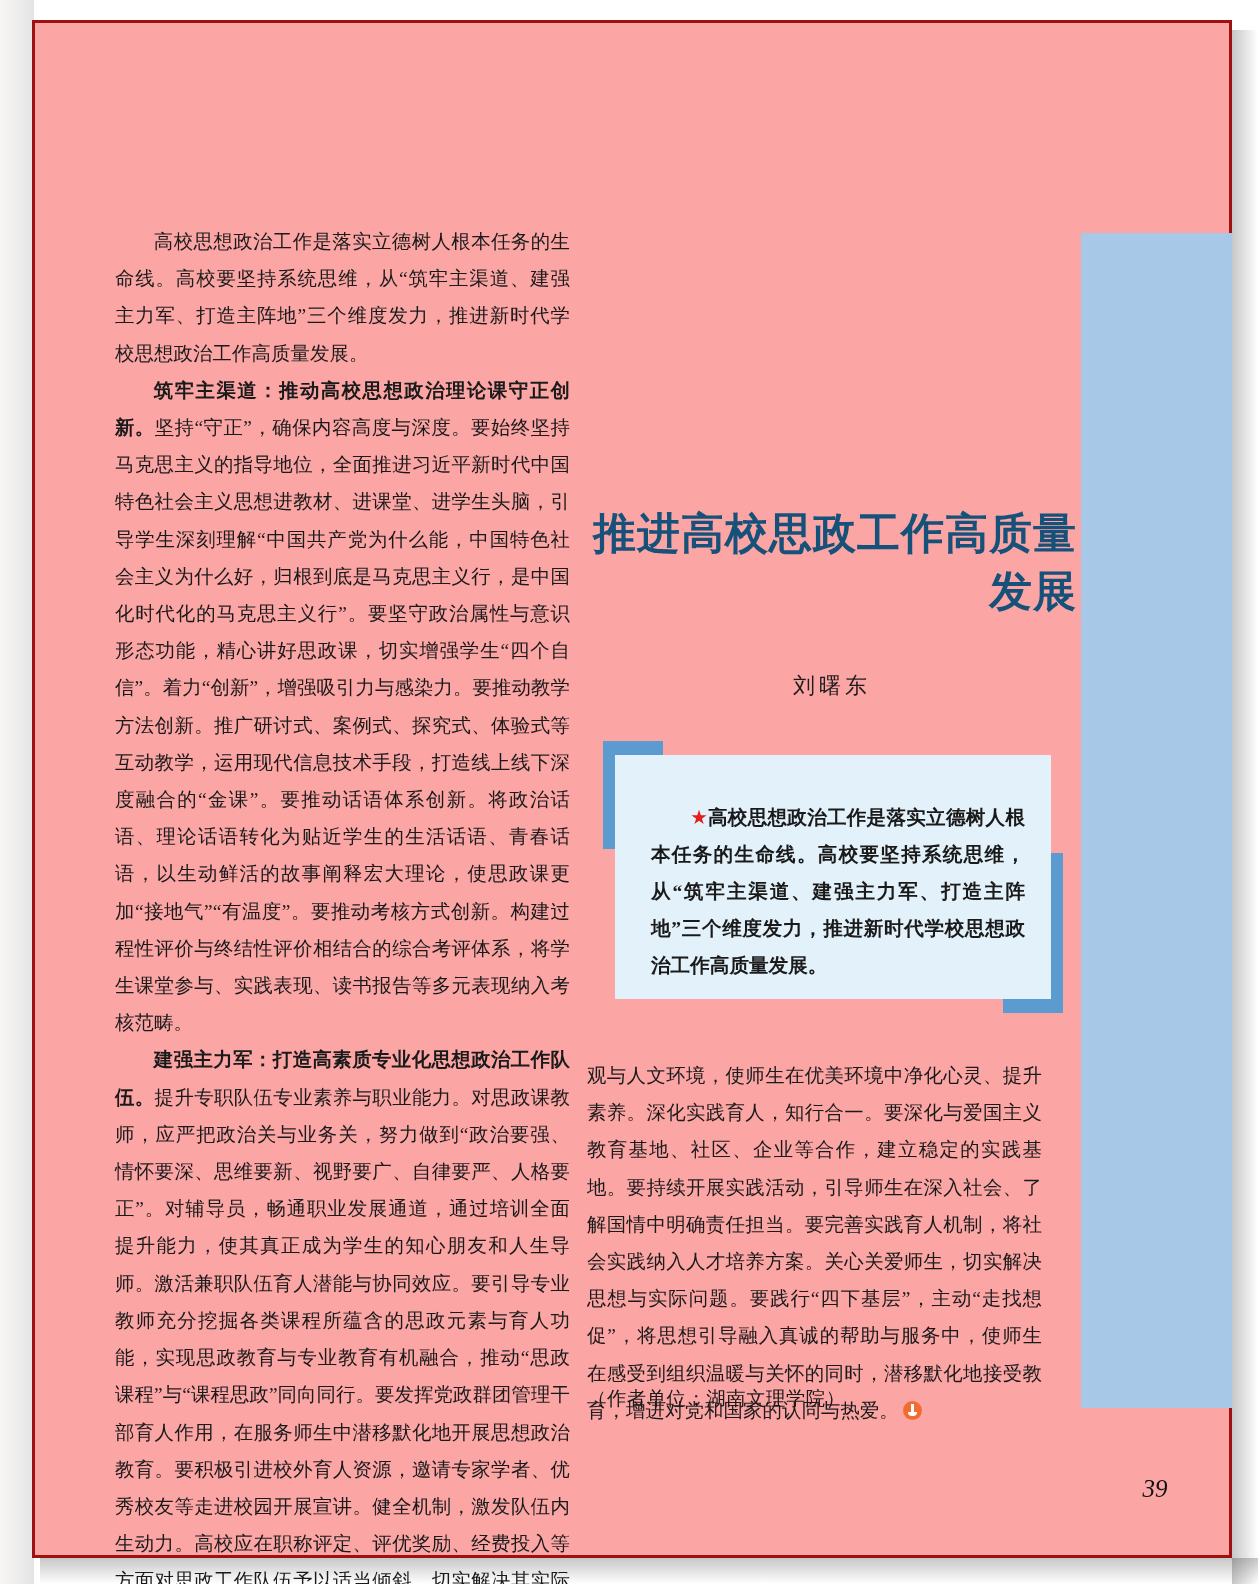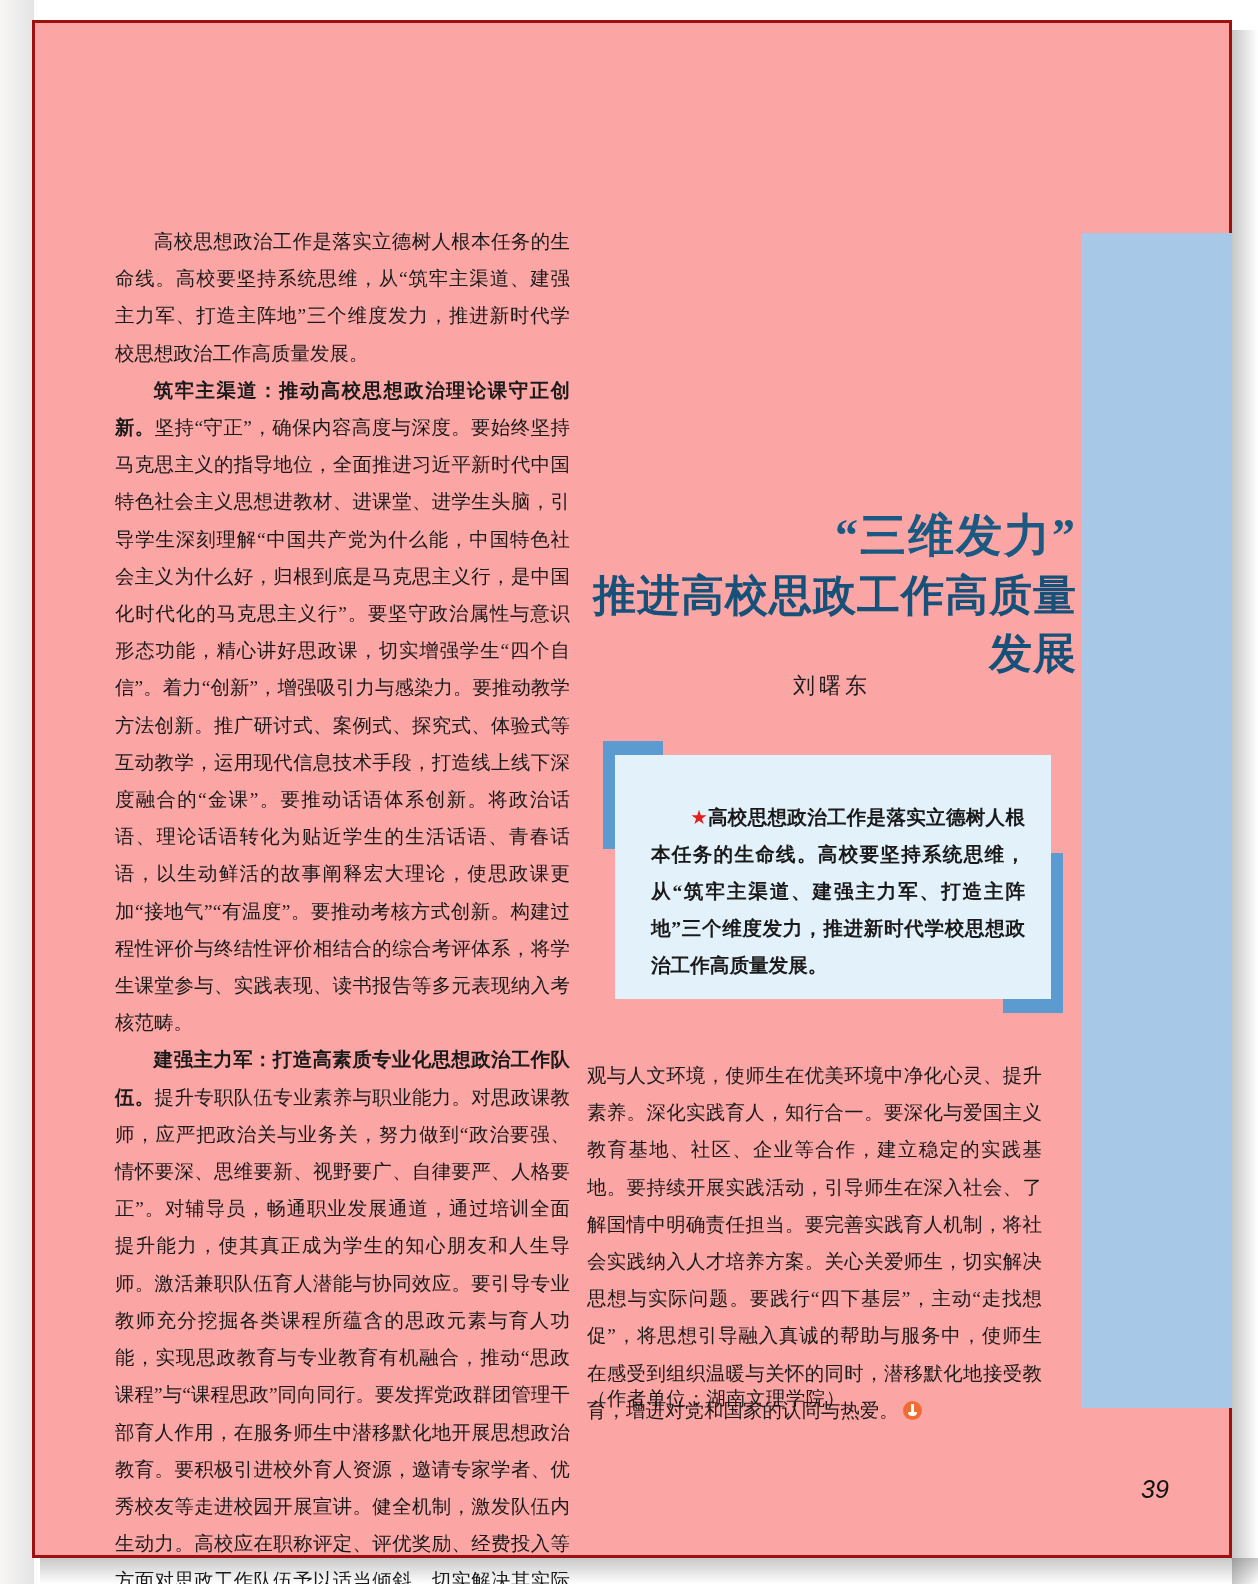--- a/index.html
+++ b/index.html
@@ -176,21 +176,21 @@
 
   
   #folio {
     position:absolute;
     left:1080px; top:1452px;
     width:80px;
     text-align:center;
     font-size:25px;
     font-style:italic;
     color:#111;
-    font-family:Liberation Sans, sans-serif;
+    font-family:Liberation Serif, serif;
   }
 </style>
 </head>
 <body>
 
 <div id="page-shadow"></div>
 <div class="shadow-left"></div>
 <div class="shadow-right"></div>
 <div class="shadow-bottom"></div>
 
@@ -200,21 +200,20 @@
 
   <div class="col" id="col-left">
     <p><span>高校思想政治工作是落实立德树人根本任务的生命线。高校要坚持系统思维，从“筑牢主渠道、建强主力军、打造主阵地”三个维度发力，推进新时代学校思想政治工作高质量发展。</span></p>
     <p><b class="run-head">筑牢主渠道：推动高校思想政治理论课守正创新。</b><span>坚持“守正”，确保内容高度与深度。要始终坚持马克思主义的指导地位，全面推进习近平新时代中国特色社会主义思想进教材、进课堂、进学生头脑，引导学生深刻理解“中国共产党为什么能，中国特色社会主义为什么好，归根到底是马克思主义行，是中国化时代化的马克思主义行”。要坚守政治属性与意识形态功能，精心讲好思政课，切实增强学生“四个自信”。着力“创新”，增强吸引力与感染力。要推动教学方法创新。推广研讨式、案例式、探究式、体验式等互动教学，运用现代信息技术手段，打造线上线下深度融合的“金课”。要推动话语体系创新。将政治话语、理论话语转化为贴近学生的生活话语、青春话语，以生动鲜活的故事阐释宏大理论，使思政课更加“接地气”“有温度”。要推动考核方式创新。构建过程性评价与终结性评价相结合的综合考评体系，将学生课堂参与、实践表现、读书报告等多元表现纳入考核范畴。</span></p>
     <p><b class="run-head">建强主力军：打造高素质专业化思想政治工作队伍。</b><span>提升专职队伍专业素养与职业能力。对思政课教师，应严把政治关与业务关，努力做到“政治要强、情怀要深、思维要新、视野要广、自律要严、人格要正”。对辅导员，畅通职业发展通道，通过培训全面提升能力，使其真正成为学生的知心朋友和人生导师。激活兼职队伍育人潜能与协同效应。要引导专业教师充分挖掘各类课程所蕴含的思政元素与育人功能，实现思政教育与专业教育有机融合，推动“思政课程”与“课程思政”同向同行。要发挥党政群团管理干部育人作用，在服务师生中潜移默化地开展思想政治教育。要积极引进校外育人资源，邀请专家学者、优秀校友等走进校园开展宣讲。健全机制，激发队伍内生动力。高校应在职称评定、评优奖励、经费投入等方面对思政工作队伍予以适当倾斜，切实解决其实际困难，不断增强其职业认同感、荣誉感与归属感。</span></p>
 
   </div>
 
 
   <div id="headline-wrap">
-    <div id="headline-1">“三维发力”</div>
     <div id="headline-2">推进高校思政工作高质量发展</div>
   </div>
   <div id="byline">刘曙东</div>
 
   <div id="callout-wrap">
     <div id="callout-accent-tl"></div>
     <div id="callout-accent-br"></div>
     <div id="callout-box">
       <div id="callout-text"><span class="star">★</span><span>高校思想政治工作是落实立德树人根本任务的生命线。高校要坚持系统思维，从“筑牢主渠道、建强主力军、打造主阵地”三个维度发力，推进新时代学校思想政治工作高质量发展。</span></div>
     </div>

